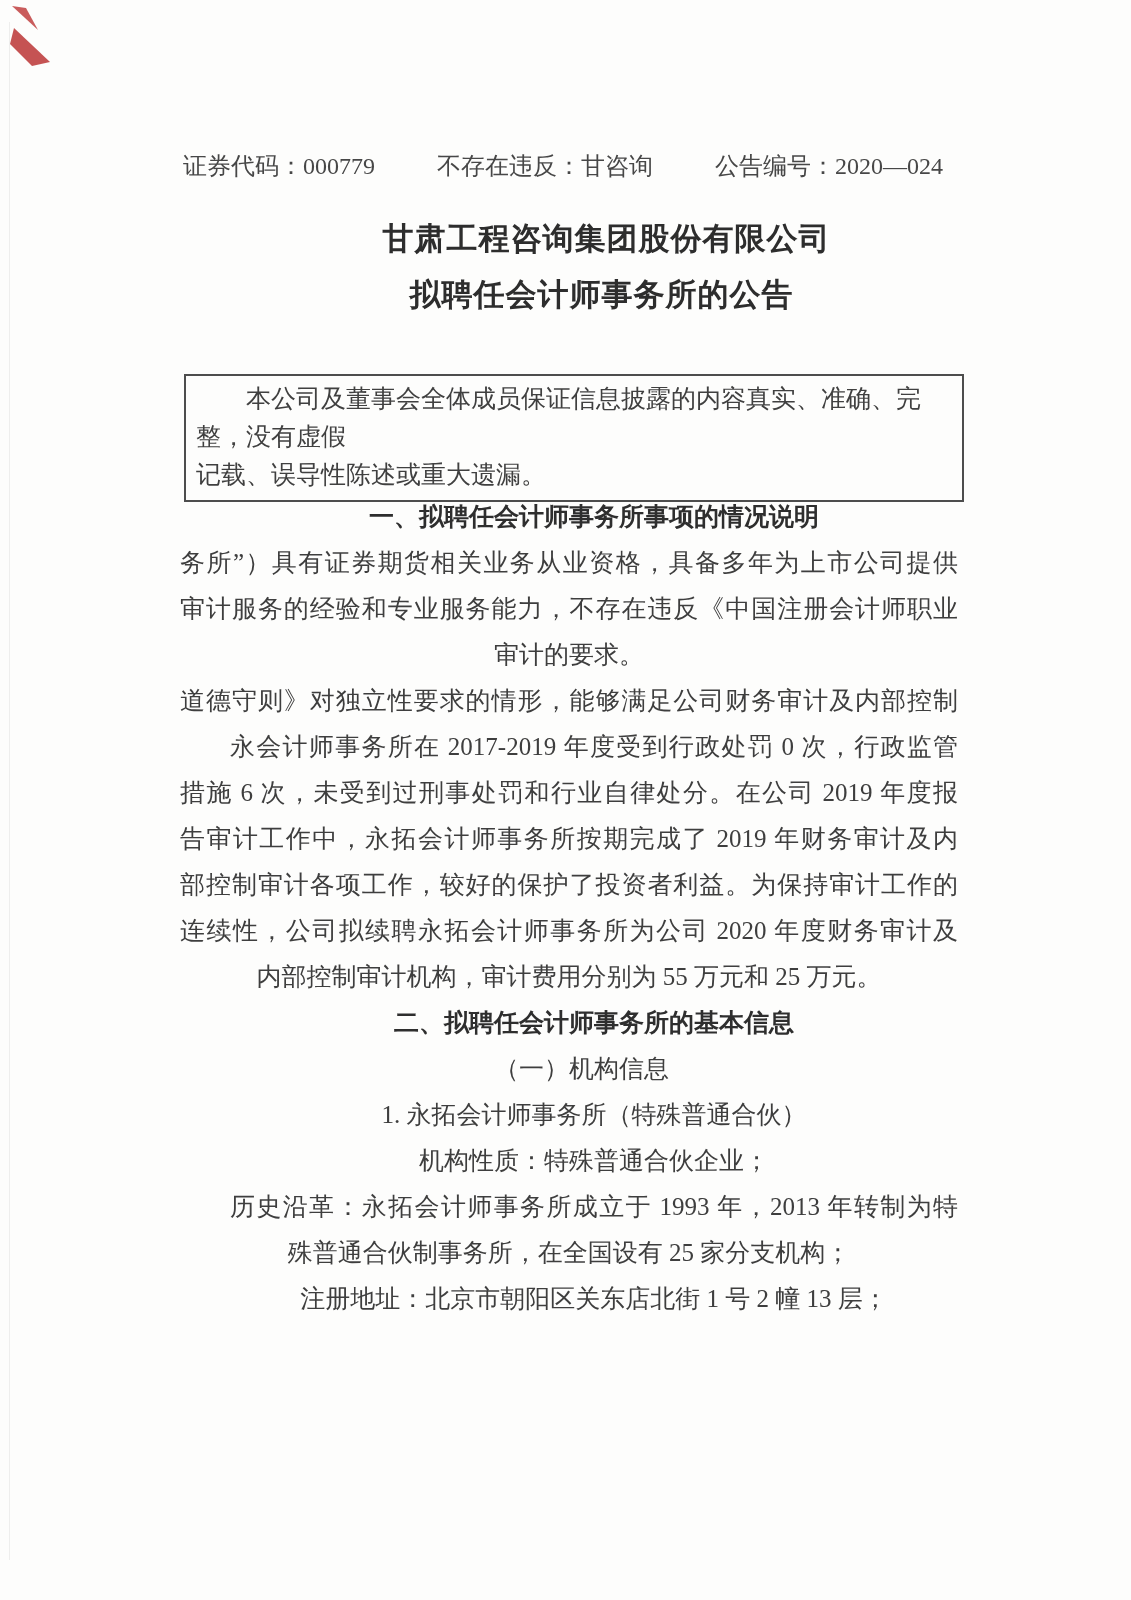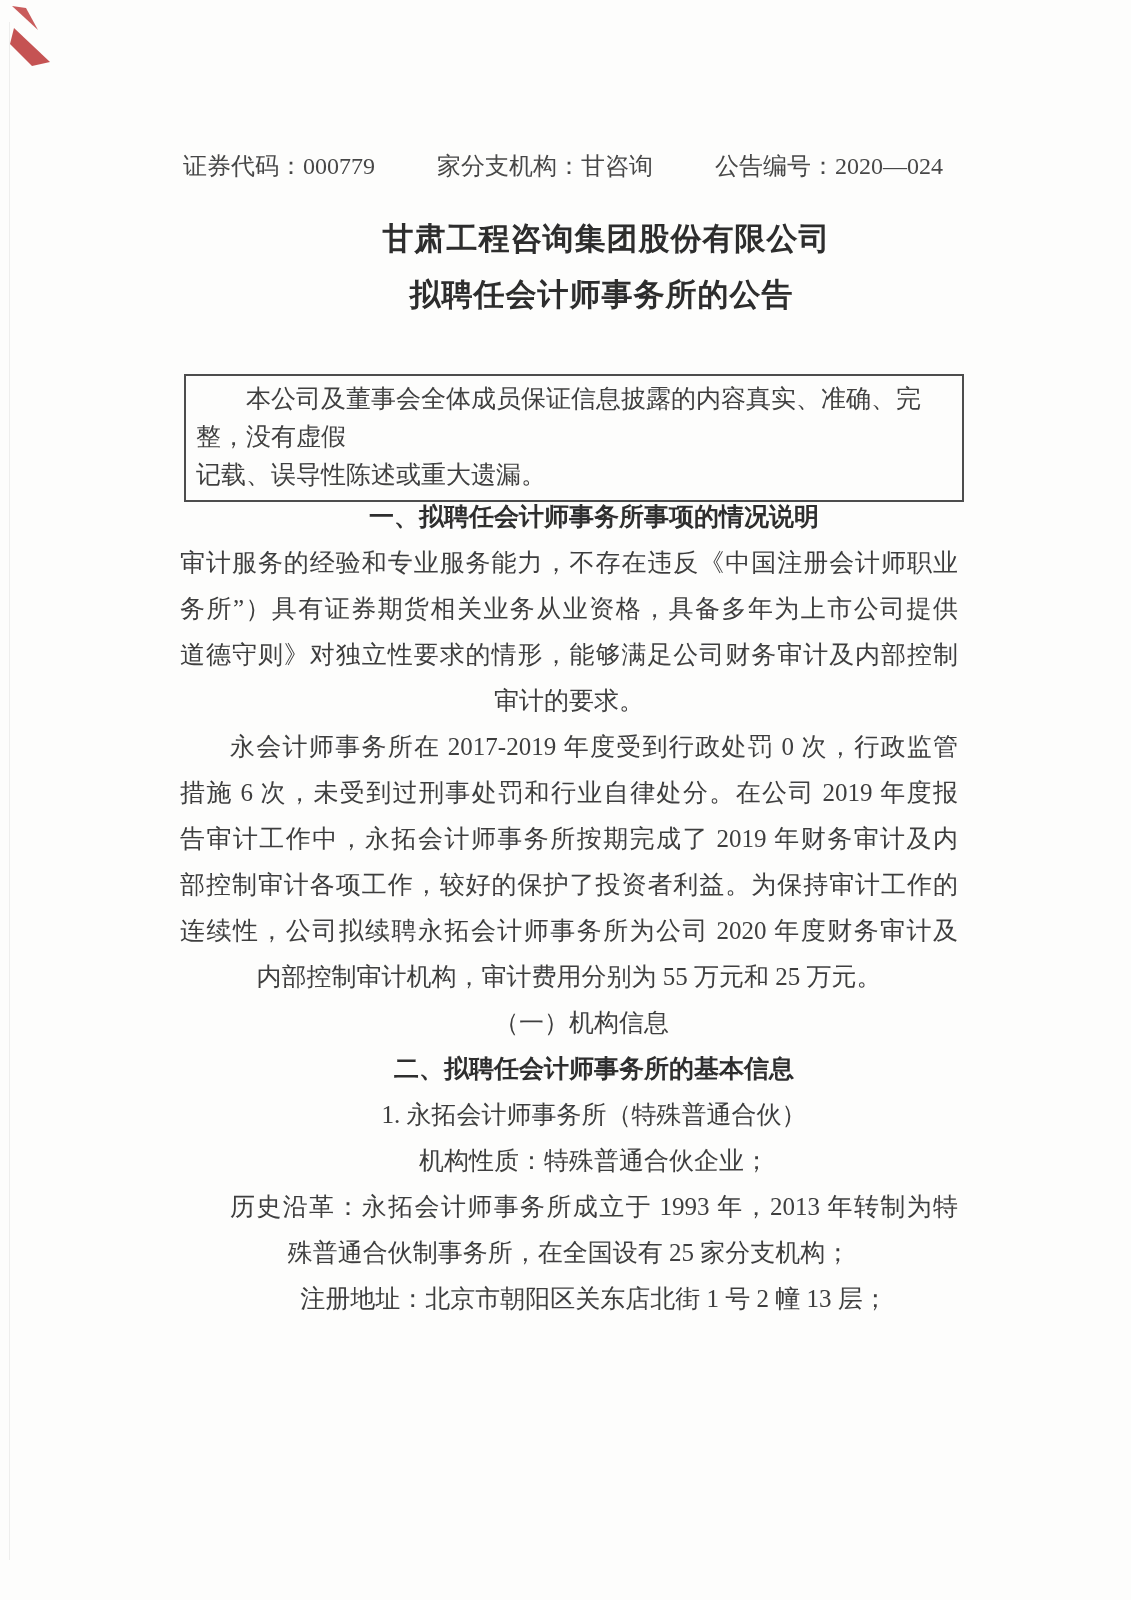--- a/index.html
+++ b/index.html
@@ -81,50 +81,50 @@
 
   <div class="page-edge"></div>
 
   <svg class="corner-mark" viewBox="0 0 72 80">
     <path d="M10 6 L36 30 L24 8 Z" opacity="0.85" fill="#bf4040"></path>
     <path d="M12 28 L48 62 L30 66 L8 44 Z" opacity="0.9" fill="#bf4040"></path>
   </svg>
 
   <div class="header-row">
     <span>证券代码：000779</span>
-    <span>家分支机构：甘咨询</span>
+    <span>不存在违反：甘咨询</span>
     <span>公告编号：2020—024</span>
   </div>
 
   <div class="title title-company">甘肃工程咨询集团股份有限公司</div>
   <div class="title title-subject">拟聘任会计师事务所的公告</div>
 
   <div class="disclaimer">
     <div class="dline indent">本公司及董事会全体成员保证信息披露的内容真实、准确、完整，没有虚假</div>
     <div class="dline">记载、误导性陈述或重大遗漏。</div>
   </div>
 
   <div class="body-block">
 
     <div class="line bold indent">一、拟聘任会计师事务所事项的情况说明</div>
 
+    <div class="line fill">务所”）具有证券期货相关业务从业资格，具备多年为上市公司提供</div>
     <div class="line fill">审计服务的经验和专业服务能力，不存在违反《中国注册会计师职业</div>
-    <div class="line fill">务所”）具有证券期货相关业务从业资格，具备多年为上市公司提供</div>
+    <div class="line">审计的要求。</div>
     <div class="line fill">道德守则》对独立性要求的情形，能够满足公司财务审计及内部控制</div>
-    <div class="line">审计的要求。</div>
 
     <div class="line indent fill">永会计师事务所在 2017-2019 年度受到行政处罚 0 次，行政监管</div>
     <div class="line fill">措施 6 次，未受到过刑事处罚和行业自律处分。在公司 2019 年度报</div>
     <div class="line fill">告审计工作中，永拓会计师事务所按期完成了 2019 年财务审计及内</div>
     <div class="line fill">部控制审计各项工作，较好的保护了投资者利益。为保持审计工作的</div>
     <div class="line fill">连续性，公司拟续聘永拓会计师事务所为公司 2020 年度财务审计及</div>
     <div class="line">内部控制审计机构，审计费用分别为 55 万元和 25 万元。</div>
 
+    <div class="line bold indent">二、拟聘任会计师事务所的基本信息</div>
     <div class="line indent1">（一）机构信息</div>
-    <div class="line bold indent">二、拟聘任会计师事务所的基本信息</div>
     <div class="line indent">1. 永拓会计师事务所（特殊普通合伙）</div>
     <div class="line indent">机构性质：特殊普通合伙企业；</div>
     <div class="line indent fill">历史沿革：永拓会计师事务所成立于 1993 年，2013 年转制为特</div>
     <div class="line">殊普通合伙制事务所，在全国设有 25 家分支机构；</div>
     <div class="line indent">注册地址：北京市朝阳区关东店北街 1 号 2 幢 13 层；</div>
 
   </div>
 
 </div>
 

